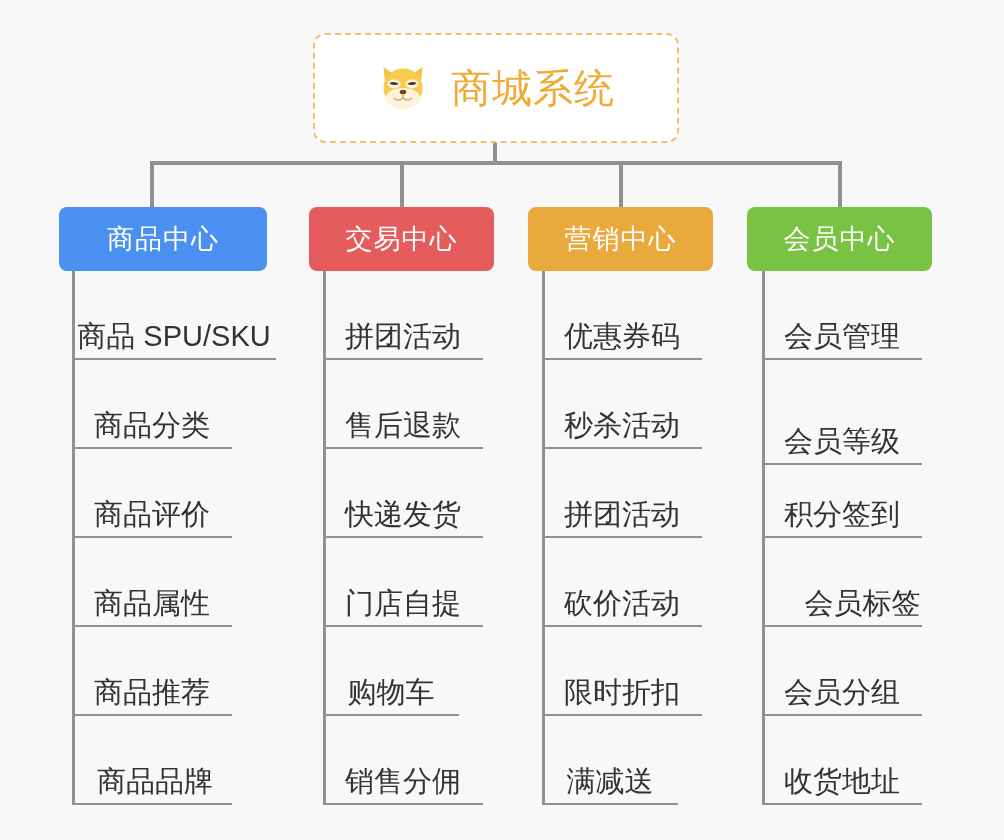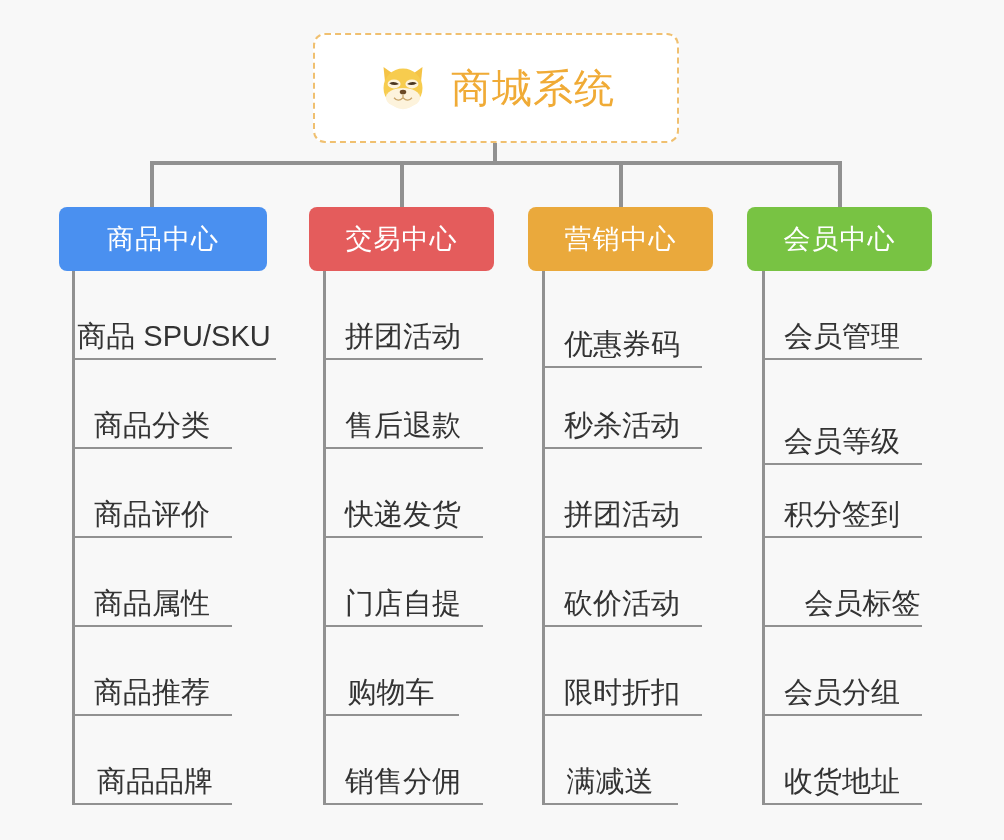--- a/index.html
+++ b/index.html
@@ -191,21 +191,21 @@
     <div class="leaf" style="top: 356px; width: 136px; border-bottom-color: rgb(145, 145, 145);">
         <span class="leaf-label">购物车</span>
       </div>
     <div class="leaf" style="top: 445px; width: 160px; border-bottom-color: rgb(145, 145, 145);">
         <span class="leaf-label">销售分佣</span>
       </div>
   </div>
 
   <div class="leaf-col" style="left:542px;">
     <div class="spine" style="height: 534px; background: rgb(145, 145, 145);"></div>
-    <div class="leaf" style="top: 8px; width: 160px; border-bottom-color: rgb(145, 145, 145); text-align: center;">
+    <div class="leaf" style="top: 0px; width: 160px; border-bottom-color: rgb(145, 145, 145); text-align: center;">
         <span class="leaf-label">优惠券码</span>
       </div>
     <div class="leaf" style="top: 89px; width: 160px; border-bottom-color: rgb(145, 145, 145);">
         <span class="leaf-label">秒杀活动</span>
       </div>
     <div class="leaf" style="top: 178px; width: 160px; border-bottom-color: rgb(145, 145, 145);">
         <span class="leaf-label">拼团活动</span>
       </div>
     <div class="leaf" style="top: 267px; width: 160px; border-bottom-color: rgb(145, 145, 145);">
         <span class="leaf-label">砍价活动</span>

